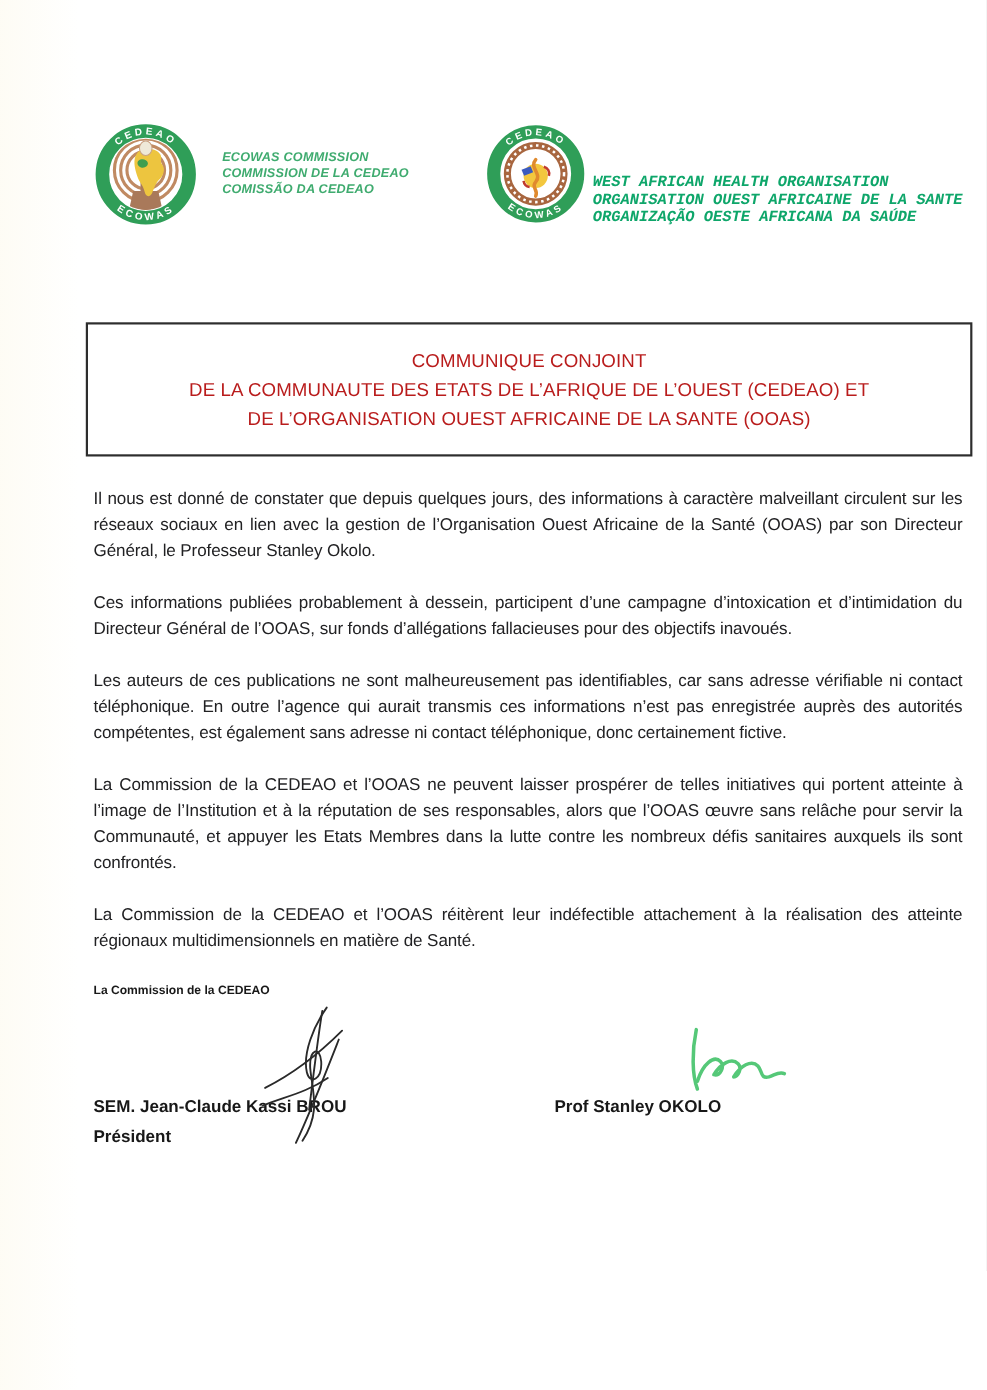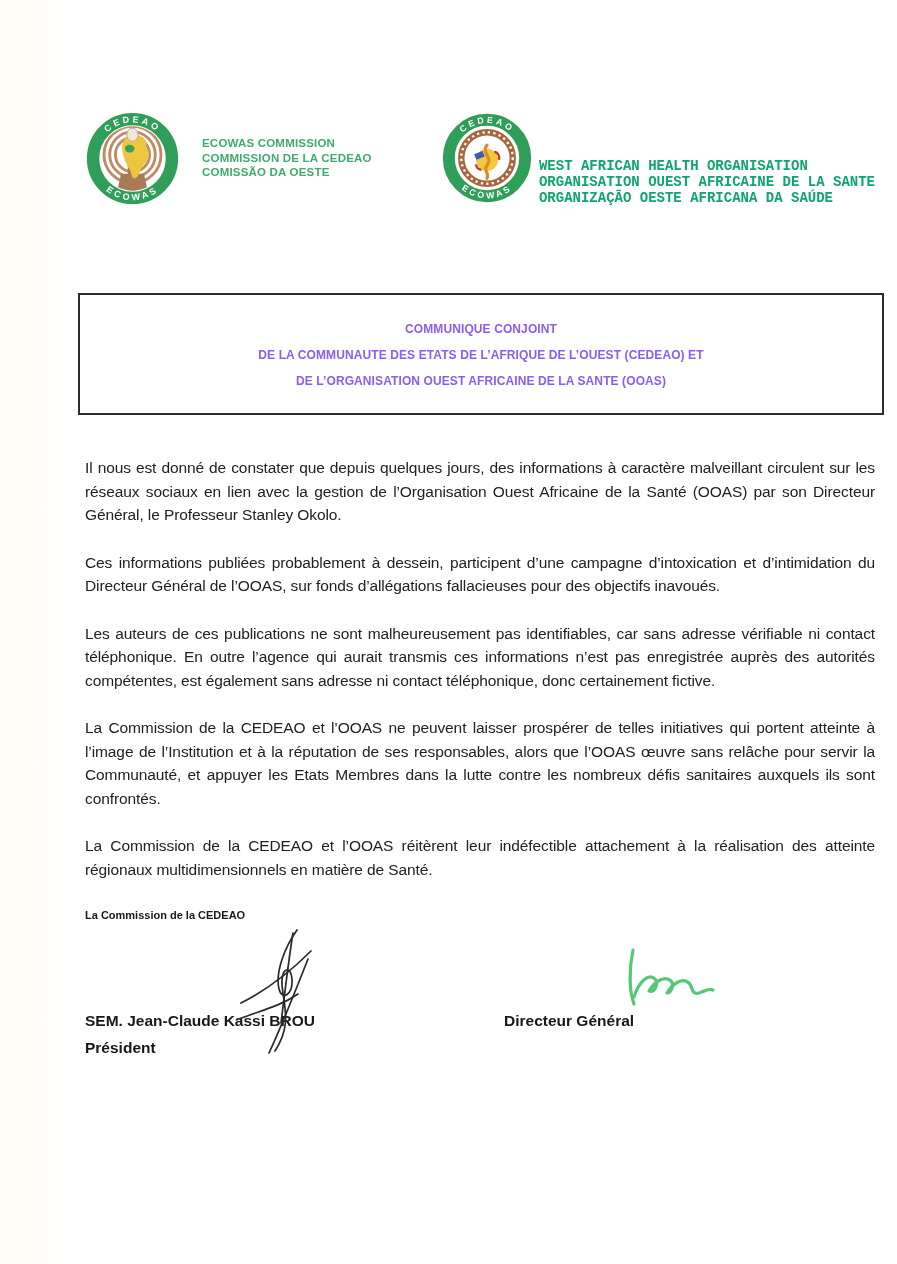--- a/index.html
+++ b/index.html
@@ -24,36 +24,36 @@
   .hdr-left .org-lines{
     font-weight:bold; font-size:11.5px; line-height:14.5px;
     color:#3fab6f; letter-spacing:.2px;
   }
   .hdr-right .org-lines{
     font-family:"Liberation Mono", monospace; font-weight:bold;
     font-size:14px; line-height:16px; color:#0ea66a; letter-spacing:0;
     white-space:nowrap;
     margin-top:48px;
   }
-  .org-lines div{ white-space:nowrap; }
+  .org-lines div{ white-space:nowrap;font-style:italic; }
 
   
   .title-box{
     margin:85px -9px 0 -7px;
     border:2px solid #2d2d2d;
     padding:21px 12px 19px 12px;
     text-align:center;
   }
   .title-box div{
-    font-weight:bold; font-size:12px; line-height:26px; color:#8b5cf6;
+    font-weight:normal; font-size:17px; line-height:26px; color:#b91c1c;
     letter-spacing:.1px;
   }
 
   
-  .body-text { margin-top:41px; }
+  .body-text { margin-top:27px; }
   .body-text p{
     font-size:15.5px; line-height:23.5px; text-align:justify;
     margin-bottom:24px; color:#212123; letter-spacing:-0.1px;
   }
 
   
   .sig-orgs{ display:flex; margin-top:14px; }
   .sig-orgs .col-l{ width:419px; }
   .sig-orgs .col-r{ flex:1; }
   .sig-orgs span{ font-weight:bold; font-size:11px; color:#181818; }
@@ -102,21 +102,21 @@
           <text font-family="Liberation Sans, sans-serif" font-size="9.5" font-weight="bold" fill="#ffffff" letter-spacing="3">
             <textPath href="#arcTopL" startOffset="50%" text-anchor="middle">CEDEAO</textPath>
           </text>
           <text font-family="Liberation Sans, sans-serif" font-size="9.5" font-weight="bold" fill="#ffffff" letter-spacing="3">
             <textPath href="#arcBotL" startOffset="50%" text-anchor="middle">ECOWAS</textPath>
           </text>
         </svg>
         <div class="org-lines">
           <div>ECOWAS COMMISSION</div>
           <div>COMMISSION DE LA CEDEAO</div>
-          <div>COMISSÃO DA OESTE</div>
+          <div>COMISSÃO DA CEDEAO</div>
         </div>
       </div>
 
       <div class="hdr-right">
         <svg class="logo" width="92" height="92" viewBox="0 0 100 100">
           <defs>
             <clipPath id="innerR">
                 <circle cx="50" cy="50" r="34"></circle>
               </clipPath>
             <path id="arcTopR" d="M14.3,37 A38,38 0 0 1 85.7,37"></path>
@@ -183,18 +183,18 @@
         </g>
       </svg>
     </div>
 
     <div class="sig-names">
       <div class="col-l">
         <div class="name">SEM. Jean-Claude Kassi BROU</div>
         <div class="role">Président</div>
       </div>
       <div class="col-r">
-        <div class="role">Directeur Général</div>
+        <div class="name">Prof Stanley OKOLO</div>
       </div>
     </div>
 
   </div>
 </div>
 
 </body></html>

